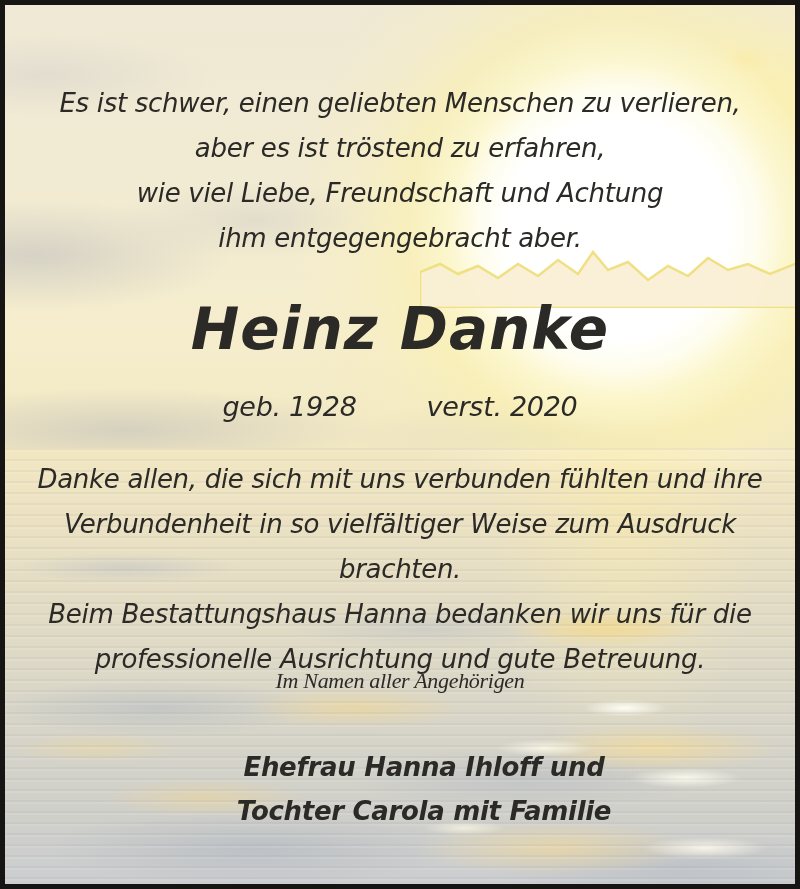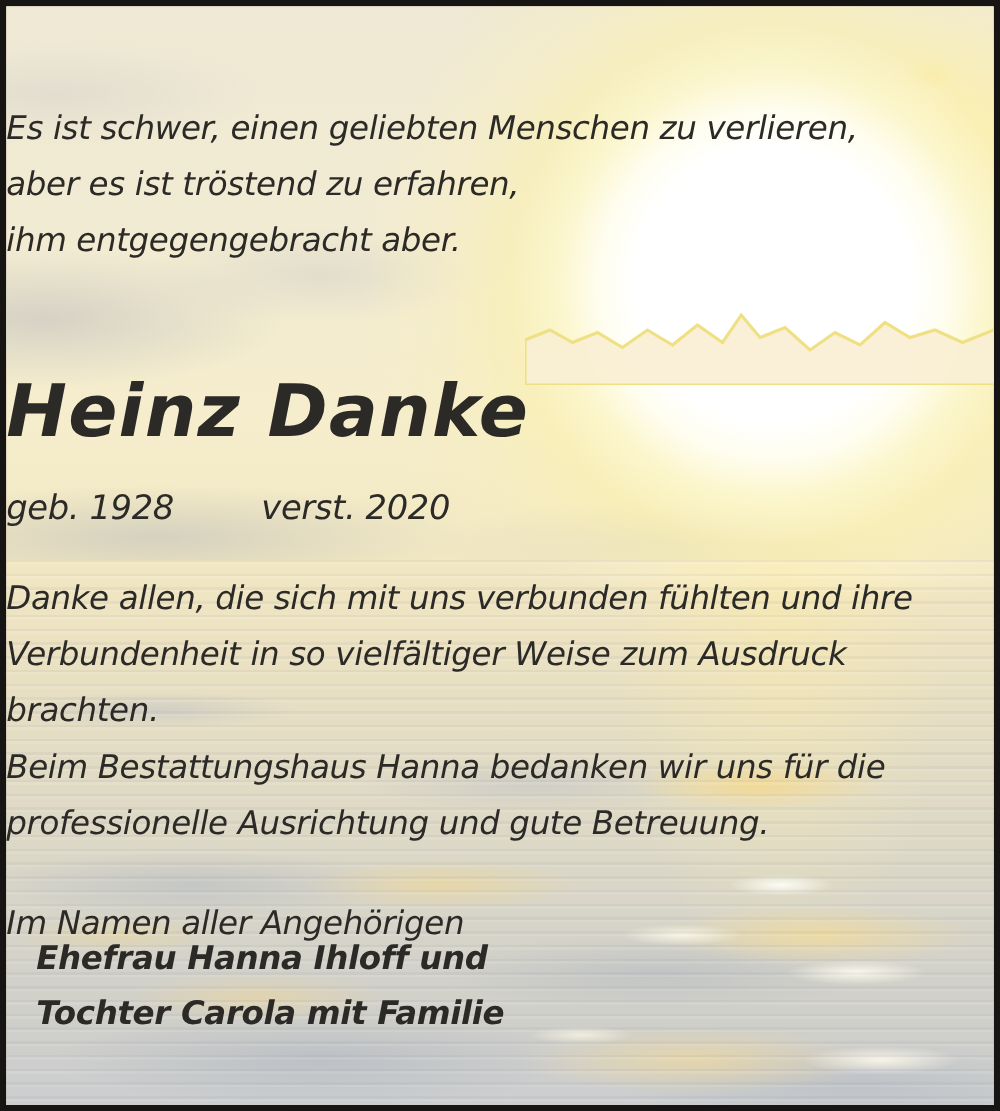--- a/index.html
+++ b/index.html
@@ -50,47 +50,48 @@
       radial-gradient(ellipse 260px 44px at 520px 330px, rgba(178,184,193,0.50), rgba(178,184,193,0) 70%),
       radial-gradient(ellipse 300px 54px at 250px 400px, rgba(175,181,190,0.55), rgba(175,181,190,0) 70%),
       radial-gradient(ellipse 280px 50px at 680px 420px, rgba(178,184,192,0.50), rgba(178,184,192,0) 70%),
       radial-gradient(ellipse 180px 400px at 620px 40px, rgba(250,235,170,0.50), rgba(250,235,170,0) 75%),
       radial-gradient(ellipse 320px 36px at 640px 8px, rgba(250,241,205,0.95), rgba(250,241,205,0) 70%),
       linear-gradient(180deg,#f2e7c2 0%,#ece2c2 15%,#e3dcc4 35%,#d9d6c8 60%,#cfcfca 85%,#ccced0 100%);
   }
   
   .txt{
     position:absolute;left:0;width:790px;
-    text-align:left;color:#2b2a27;
+    text-align:center;color:#2b2a27;
     font-style:italic;letter-spacing:-0.3px;
   }
   .verse{top:76px;font-size:26px;line-height:45px;}
   .name{top:278px;font-size:58px;line-height:92px;font-weight:bold;letter-spacing:1px;margin:0;}
   .dates{top:384px;font-size:27px;line-height:36px;}
   .dates .death{margin-left:70px;}
   .thanks{top:452px;font-size:26px;line-height:45px;}
-  .intro{top:714px;font-size:26px;line-height:40px;}
+  .intro{top:656px;font-size:22px;line-height:40px;font-family:Liberation Serif, serif;}
   .family{top:740px;font-size:26px;line-height:44px;font-weight:bold;padding-left:24px;}
 </style>
 </head>
 <body>
 
 <div class="card">
 
   <div class="sky"></div>
 
   <svg class="cloudline" viewBox="0 0 380 70" aria-hidden="true">
     <path d="M0,34 L20,26 38,36 58,28 78,40 98,26 118,38 138,22 158,36 173,14 188,32 208,24 228,42 248,28 268,38 288,20 308,32 328,26 350,36 380,24 L380,70 L0,70 Z" fill="rgba(249,239,212,0.92)" stroke="#efe083" stroke-width="2.5"></path>
   </svg>
 
   <div class="water"></div>
 
   <div class="txt verse">
     <div>Es ist schwer, einen geliebten Menschen zu verlieren,</div>
     <div>aber es ist tröstend zu erfahren,</div>
+    <div>wie viel Liebe, Freundschaft und Achtung</div>
     <div>ihm entgegengebracht aber.</div>
   </div>
 
   <h1 class="txt name">Heinz Danke</h1>
 
   <div class="txt dates">
     <span class="birth">geb. 1928</span><span class="death">verst. 2020</span>
   </div>
 
   <div class="txt thanks">

